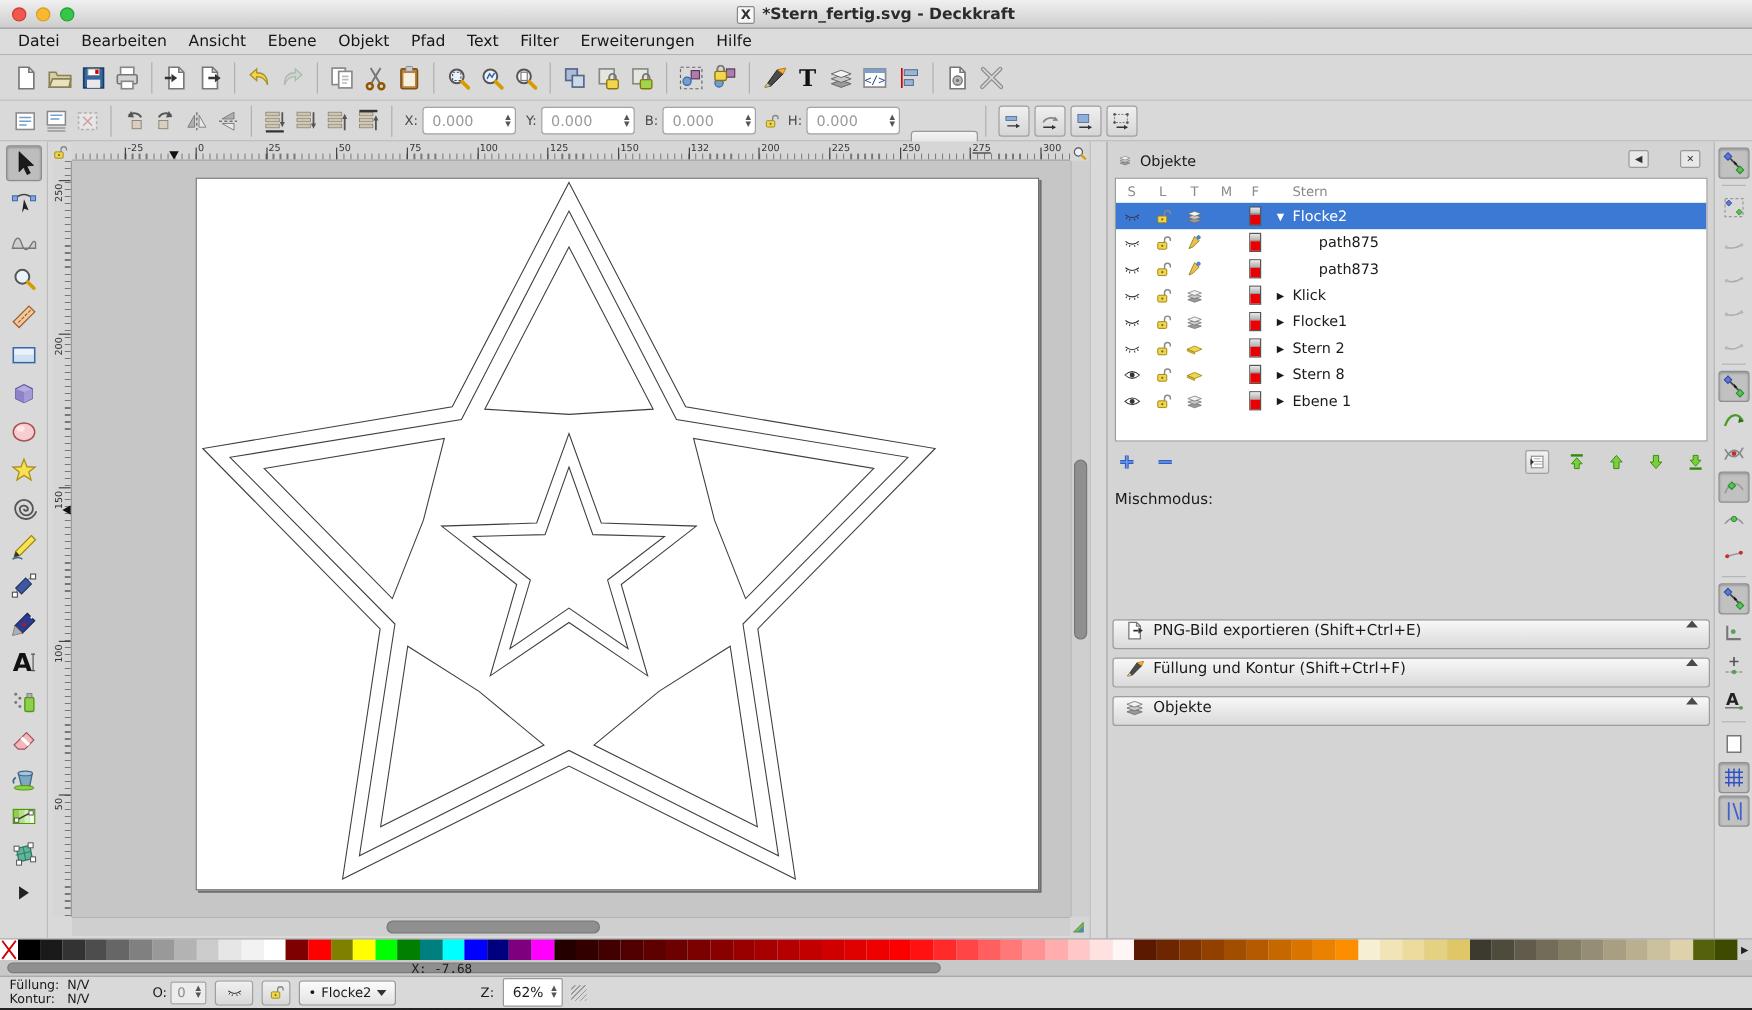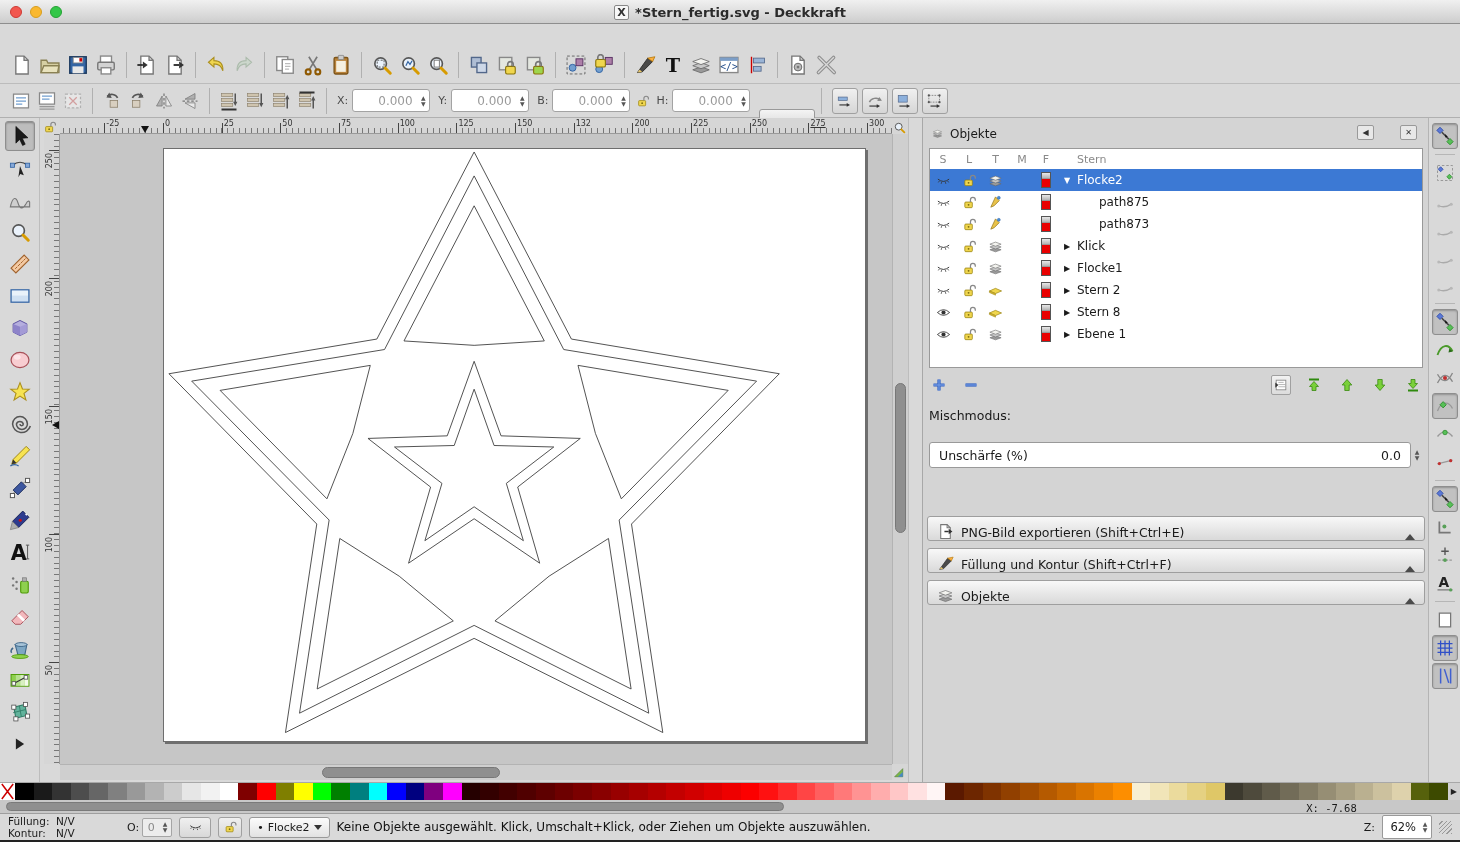--- a/index.html
+++ b/index.html
@@ -25,21 +25,21 @@
 .tb1{position:absolute;top:46px;left:0;width:100%;height:38px;background:#d9d9d9;border-bottom:1px solid #bcbcbc;display:flex;align-items:center;padding-left:8px;}
 .tbtn{width:28px;height:28px;padding:3px;border-radius:3px;}
 .tbtn svg,.tbtn2 svg,.tool svg,.snapbtn svg,.cell svg,.mini svg{width:100%;height:100%;display:block;}
 .tbtn.dim{opacity:.55;}
 .tsep{width:1px;height:26px;background:#b0b0b0;margin:0 6px;flex:0 0 1px;}
 .tb2{position:absolute;top:84px;left:0;width:100%;height:34px;background:#d9d9d9;border-bottom:1px solid #b0b0b0;display:flex;align-items:center;padding-left:8px;font-size:11px;color:#4a4a4a;}
 .tbtn2{width:26px;height:26px;padding:3px;border-radius:3px;}
 .tbtn2.dim{opacity:.5;}
 .field{display:flex;align-items:center;gap:4px;margin:0 4px;}
 .spin{width:78px;height:23px;background:#fff;border:1px solid #a3a3a3;border-radius:3px;display:flex;align-items:center;}
-.spin .val{flex:1;padding-left:25px;color:#9a9a9a;font-size:12px;}
+.spin .val{flex:1;padding-left:7px;color:#9a9a9a;font-size:12px;}
 .arrows{width:12px;display:flex;flex-direction:column;align-items:center;color:#555;font-size:6px;line-height:6px;}
 .unit-btn{height:23px;padding:0 8px;background:linear-gradient(#f4f4f4,#d2d2d2);border:1px solid #999;border-radius:3px;font-size:12px;color:#222;display:flex;align-items:flex-end;gap:6px;margin-left:5px;margin-top:40px;}
 .caret-down{width:0;height:0;border-left:4px solid transparent;border-right:4px solid transparent;border-top:5px solid #333;}
 .caret-up{width:0;height:0;border-left:5px solid transparent;border-right:5px solid transparent;border-bottom:6px solid #4a4a4a;margin-left:auto;}
 .toggle{border:1px solid #a0a0a0;background:linear-gradient(#f0f0f0,#d6d6d6);margin-left:4px;}
 
 
 .main{position:absolute;top:118px;left:0;width:1460px;height:664px;background:#d9d9d9;}
 .toolbox{position:absolute;left:0;top:0;width:40px;height:664px;border-right:1px solid #bdbdbd;display:flex;flex-direction:column;align-items:center;padding-top:2px;background:#d9d9d9;}
 .tool{width:30px;height:30px;padding:4px;margin:1px 0;border-radius:3px;}
@@ -97,21 +97,21 @@
 .blurbox{flex:1;height:26px;background:#fff;border:1px solid #999;border-radius:3px;display:flex;align-items:center;padding:0 9px;font-size:12.5px;}
 .blurbox .lbl{flex:1;}
 .opacrow{position:absolute;left:6px;top:360px;width:494px;display:flex;align-items:center;font-size:12.5px;}
 .opacrow .lbl{width:76px;}
 .slider{position:relative;width:296px;height:18px;}
 .strack{position:absolute;left:0;right:0;top:7px;height:5px;background:#3465b4;border:1px solid #27508f;border-radius:3px;}
 .sknob{position:absolute;right:-3px;top:0;width:17px;height:17px;border-radius:50%;background:linear-gradient(#fbfbfb,#ddd);border:1px solid #8a8a8a;}
 .opacspin{margin-left:14px;width:66px;height:24px;background:#fff;border:1px solid #999;border-radius:3px;display:flex;align-items:center;}
 .opacspin .val{flex:1;text-align:right;padding-right:4px;font-size:12px;}
 .pct{margin-left:7px;}
-.expander{position:absolute;left:4px;width:498px;height:25px;background:linear-gradient(#f8f8f8,#d9d9d9);border:1px solid #9e9e9e;border-radius:3px;display:flex;align-items:flex-end;gap:7px;padding:0 9px;font-size:12.5px;}
+.expander{position:absolute;left:4px;width:498px;height:25px;background:linear-gradient(#f8f8f8,#d9d9d9);border:1px solid #9e9e9e;border-radius:3px;display:flex;align-items:flex-start;gap:7px;padding:0 9px;font-size:12.5px;}
 .expander .mini{width:17px;height:17px;padding:0;}
 
 
 .snapbar{position:absolute;left:1428px;top:0;width:32px;height:664px;background:#d9d9d9;border-left:1px solid #b4b4b4;display:flex;flex-direction:column;align-items:center;padding-top:4px;}
 .snapbtn{width:26px;height:26px;padding:3px;margin:1px 0;border-radius:3px;}
 .snapbtn.pressed{background:#c1c1c1;border:1px solid #8e8e8e;box-shadow:inset 0 1px 2px rgba(0,0,0,.25);padding:2px;}
 .snapsep{width:20px;height:1px;background:#b6b6b6;margin:4px 0;}
 
 
 .palette{position:absolute;top:782px;left:0;width:1460px;height:18px;display:flex;border-top:1px solid #a8a8a8;background:#d0d0d0;}
@@ -148,20 +148,32 @@
       <span class="tl red"></span>
       <span class="tl yellow"></span>
       <span class="tl green"></span>
     </div>
     <div class="title">
       <span class="title-icon">X</span>
       <span>*Stern_fertig.svg - Deckkraft</span>
     </div>
   </div>
 
+  <div class="menubar" id="mb">
+      <div class="menu-item">Datei</div>
+      <div class="menu-item">Bearbeiten</div>
+      <div class="menu-item">Ansicht</div>
+      <div class="menu-item">Ebene</div>
+      <div class="menu-item">Objekt</div>
+      <div class="menu-item">Pfad</div>
+      <div class="menu-item">Text</div>
+      <div class="menu-item">Filter</div>
+      <div class="menu-item">Erweiterungen</div>
+      <div class="menu-item">Hilfe</div>
+    </div>
 
   <div class="tb1" id="tb1">
       <div class="tbtn">
         <svg viewBox="0 0 16 16" aria-hidden="true">
           <path d="M3.5 1.5h6l3 3v10h-9z" fill="#fff" stroke="#777"></path>
           <path d="M9.5 1.5v3h3" fill="none" stroke="#777"></path>
         </svg>
       </div>
       <div class="tbtn">
         <svg viewBox="0 0 16 16" aria-hidden="true">
@@ -1051,27 +1063,20 @@
               <rect x="3" y="12.5" width="10" height="2" fill="#2f8a0e"></rect>
               <path d="M8 11.5L3.5 6.5H6v-4h4v4h2.5z" fill="#7ad03a" stroke="#3a8a10" stroke-width=".8"></path>
             </svg>
           </span>
         </div>
 
       <div class="blendrow">
         <span class="lbl">Mischmodus:</span>
       </div>
 
-      <div class="blurrow">
-        <div class="blurbox">
-          <span class="lbl">Unschärfe (%)</span>
-          <span>0.0</span>
-        </div>
-        <span class="arrows">▲<br>▼</span>
-      </div>
 
 
       <div id="expanders">
           <div class="expander" style="top: 398px;">
             <span class="mini">
               <svg viewBox="0 0 16 16" aria-hidden="true">
                 <path d="M3.5 1.5h6l3 3v10h-9z" fill="#fff" stroke="#777"></path>
                 <path d="M9.5 1.5v3h3" fill="none" stroke="#777"></path>
                 <path d="M7 8h4" stroke="#333" stroke-width="1.4"></path>
                 <path d="M11 5.5L14.5 8 11 10.5z" fill="#333"></path>
@@ -1355,21 +1360,20 @@
           <rect x="3" y="7.5" width="8" height="6" rx="1" fill="#f0d64e" stroke="#967f0a" stroke-width=".8"></rect>
           <path d="M9 7.5V5.2a2.6 2.6 0 015.2 0v1" fill="none" stroke="#888" stroke-width="1.3"></path>
           <circle cx="7" cy="10.5" r="1" fill="#7a6a10"></circle>
         </svg>
       </span>
     <span class="layer-btn">
       <span>•</span>
       <span>Flocke2</span>
       <span class="caret-down"></span>
     </span>
-    <span class="sb-msg">Keine Objekte ausgewählt. Klick, Umschalt+Klick, oder Ziehen um Objekte auszuwählen.</span>
     <div class="coords">
       <div><span>X:</span> <span>-7.68</span></div>
       <div><span>Y:</span> <span>131.86</span></div>
     </div>
     <span class="zlabel">Z:</span>
     <span class="zoombox">
       <span class="val">62%</span>
       <span class="arrows">▲<br>▼</span>
     </span>
     <span class="grip"></span>

